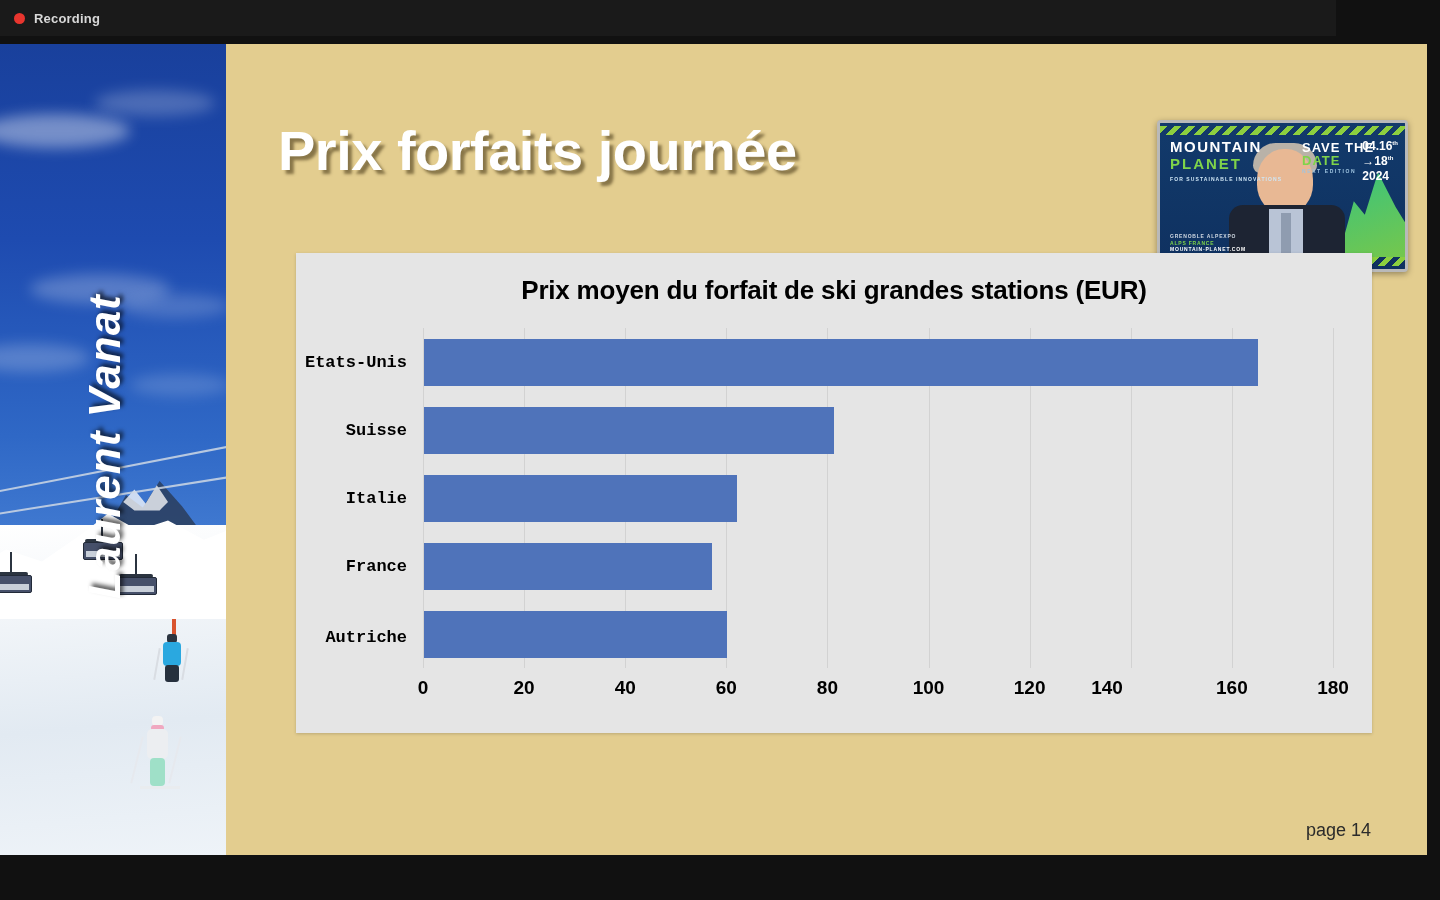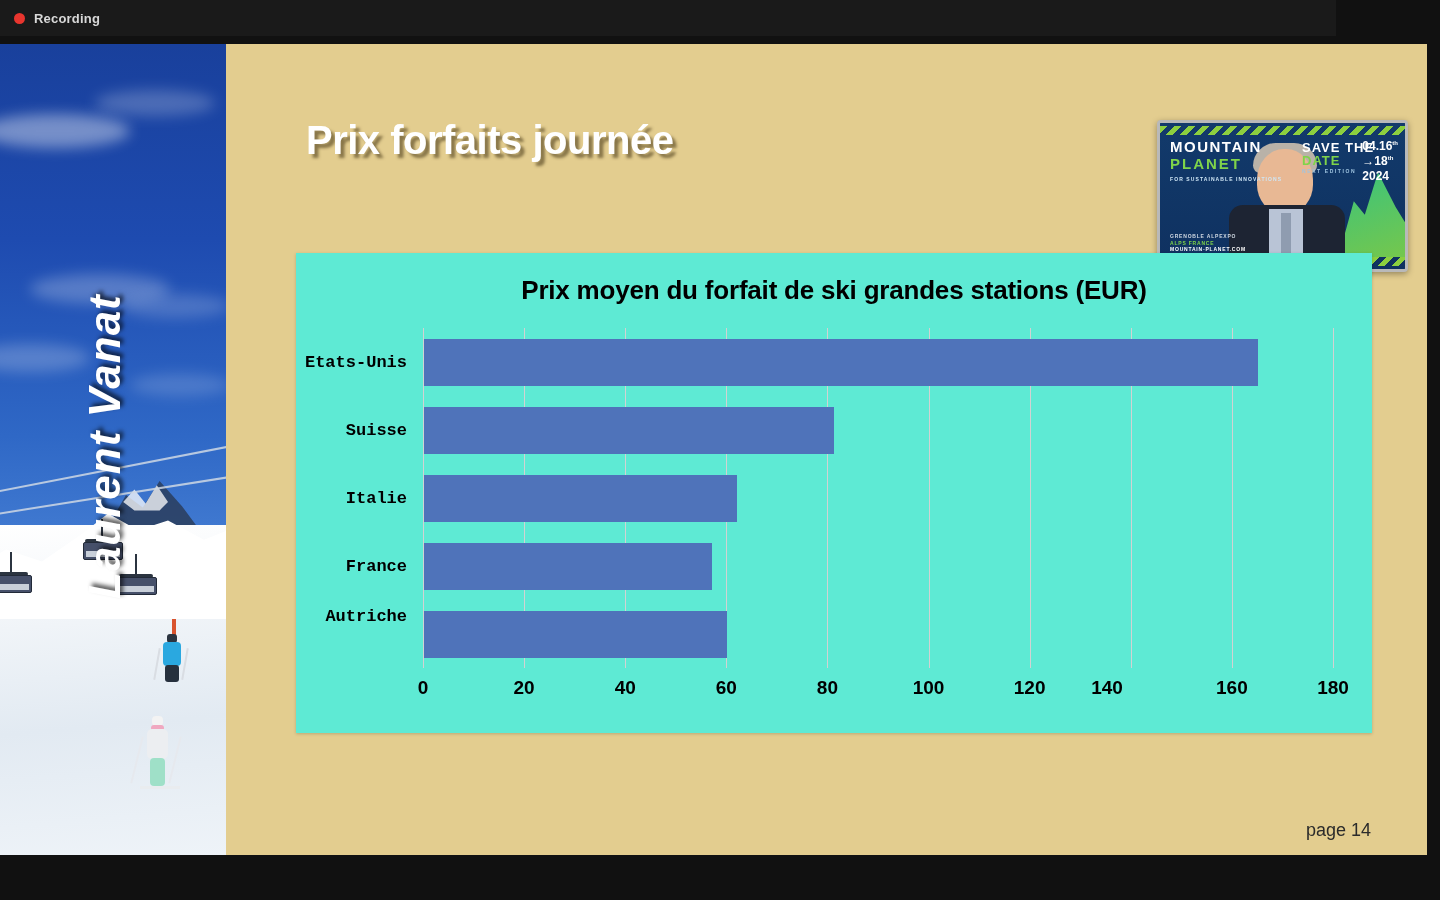--- a/index.html
+++ b/index.html
@@ -56,22 +56,22 @@
   .skierB .body{position:absolute;left:3px;top:13px;width:21px;height:30px;background:#eceef1;border-radius:5px;}
   .skierB .legs{position:absolute;left:6px;top:42px;width:15px;height:28px;background:#9fe0c8;border-radius:4px;}
   .skierB .ski{position:absolute;left:-4px;top:70px;width:40px;height:3px;background:#e9ecef;}
   .skierB .pole{position:absolute;top:20px;width:2px;height:48px;background:#e6e9ee;transform:rotate(14deg);}
   .marker{position:absolute;left:172px;top:575px;width:4px;height:28px;background:#d9542f;}
   .sidename{position:absolute;left:-75px;top:350px;width:360px;text-align:left;color:#ffffff;
      font-size:44px;font-weight:bold;font-style:italic;letter-spacing:1px;
      transform:rotate(-90deg);text-shadow:3px 3px 4px rgba(0,0,0,.65);white-space:nowrap;}
 
   
-  .title{position:absolute;left:278px;top:74px;color:#ffffff;font-size:40px;font-weight:bold;
-     letter-spacing:-.5px;text-shadow:4px 4px 3px rgba(60,45,15,.55);margin-left:28px;}
+  .title{position:absolute;left:278px;top:74px;color:#ffffff;font-size:56px;font-weight:bold;
+     letter-spacing:-.5px;text-shadow:4px 4px 3px rgba(60,45,15,.55);}
 
   
   .video{position:absolute;left:1157px;top:76px;width:245px;height:146px;background:#123a6b;
      border:3px solid #b9b9b9;border-radius:4px;box-shadow:0 2px 6px rgba(0,0,0,.35);overflow:hidden;}
   .vbgdeep{position:absolute;inset:0;background:linear-gradient(#123a6b,#0f3160);}
   .vzig{position:absolute;left:0;width:100%;height:9px;
      background:repeating-linear-gradient(135deg,#8ccf3f 0 5px,transparent 5px 10px);}
   .vzigtop{top:3px;}
   .vzigbot{bottom:3px;}
   .vmtn{position:absolute;right:-6px;bottom:12px;width:110px;height:96px;
@@ -91,21 +91,21 @@
   .vf2{color:#7fd44a;font-size:5px;font-weight:bold;letter-spacing:.8px;}
   .vf3{color:#ffffff;font-size:5px;font-weight:bold;letter-spacing:.8px;}
   .person{position:absolute;left:52%;bottom:6px;transform:translateX(-50%);width:128px;height:120px;}
   .p-head{position:absolute;left:34px;top:6px;width:56px;height:64px;background:#e8b894;border-radius:48% 48% 44% 44%;}
   .p-hair{position:absolute;left:30px;top:0px;width:64px;height:30px;background:#b9b2a8;border-radius:32px 32px 10px 10px;}
   .p-suit{position:absolute;left:6px;top:62px;width:116px;height:58px;background:#1d2433;border-radius:14px 14px 0 0;}
   .p-shirt{position:absolute;left:46px;top:66px;width:34px;height:54px;background:#b9c4d6;}
   .p-tie{position:absolute;left:58px;top:70px;width:10px;height:46px;background:#8f9cb0;}
 
   
-  .panel{position:absolute;left:296px;top:209px;width:1076px;height:480px;background:#5eead4;
+  .panel{position:absolute;left:296px;top:209px;width:1076px;height:480px;background:#e5e5e5;
      box-shadow:0 1px 3px rgba(0,0,0,.18);}
   .chart-title{position:absolute;left:0;top:22px;width:100%;text-align:center;color:#000000;
      font-size:26px;font-weight:bold;letter-spacing:-.2px;}
 
   .plot{position:absolute;left:127px;top:75px;width:910px;height:340px;font-family:Liberation Mono, monospace;}
   .gridline{position:absolute;top:0;width:1px;height:100%;background:#d2d2d2;}
   .axisline{position:absolute;top:0;left:0;width:1px;height:100%;background:#b3b3b3;}
   .rowlabel{position:absolute;right:calc(100% + 16px);color:#000000;font-size:17px;font-weight:bold;white-space:nowrap;transform:translateY(-50%);}
   .bar{position:absolute;left:1px;height:47px;background:#4f73ba;}
   .xlabels{position:absolute;left:127px;top:424px;width:910px;height:30px;}
@@ -227,21 +227,21 @@
           <div class="gridline" style="left: 910px;"></div>
           <div class="bar" style="width: 834.167px; top: 10.5px; background: rgb(79, 115, 186);"></div>
           <div class="rowlabel" style="top: 34px;">Etats-Unis</div>
           <div class="bar" style="width: 409.5px; top: 78.5px; background: rgb(79, 115, 186);"></div>
           <div class="rowlabel" style="top: 102px;">Suisse</div>
           <div class="bar" style="width: 313.444px; top: 146.5px; background: rgb(79, 115, 186);"></div>
           <div class="rowlabel" style="top: 170px;">Italie</div>
           <div class="bar" style="width: 288.167px; top: 214.5px; background: rgb(79, 115, 186);"></div>
           <div class="rowlabel" style="top: 238px;">France</div>
           <div class="bar" style="width: 303.333px; top: 282.5px; background: rgb(79, 115, 186);"></div>
-          <div class="rowlabel" style="top: 288px;">Autriche</div>
+          <div class="rowlabel" style="top: 309px;">Autriche</div>
         </div>
       <div class="xlabels" id="xlabels">
           <div class="xtick" style="left: 0px;">0</div>
           <div class="xtick" style="left: 101.111px;">20</div>
           <div class="xtick" style="left: 202.222px;">40</div>
           <div class="xtick" style="left: 303.333px;">60</div>
           <div class="xtick" style="left: 404.444px;">80</div>
           <div class="xtick" style="left: 505.556px;">100</div>
           <div class="xtick" style="left: 606.667px;">120</div>
           <div class="xtick" style="left: 684px;">140</div>

